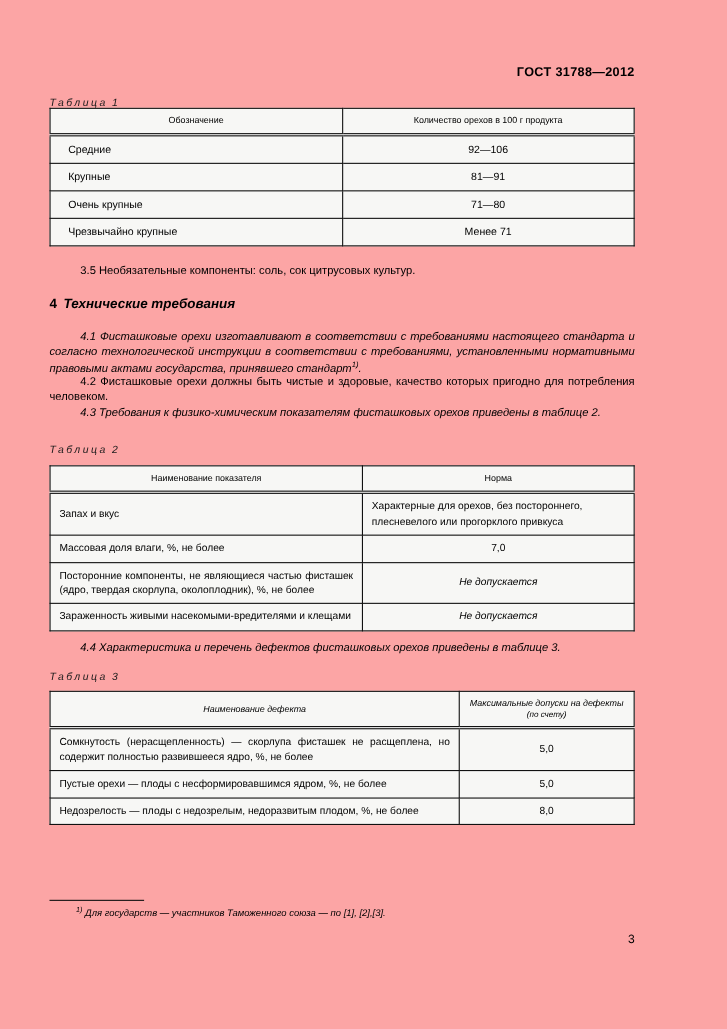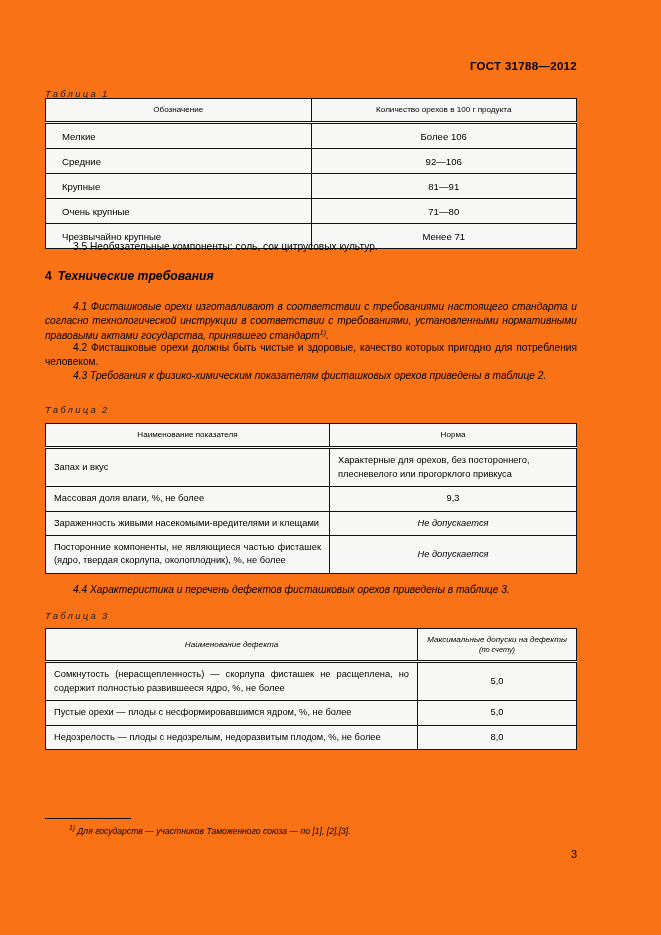--- a/index.html
+++ b/index.html
@@ -14,21 +14,21 @@
     font-family: "Liberation Sans", "DejaVu Sans", sans-serif;
     color: #000000;
     position: relative;
     overflow: hidden;
   }
   .page {
     position: absolute;
     left: 0; top: 0;
     width: 661px;
     height: 935px;
-    background: #f97316;
+    background: #fca5a5;
   }
 
   
   .doc-header {
     position: absolute;
     left: 45px;
     top: 60px;
     width: 532px;
     text-align: right;
     font-size: 11.5px;
@@ -173,24 +173,20 @@
   <div id="blk-tab1">
     <table class="gost" id="table1">
       <thead>
         <tr>
           <th class="c1">Обозначение</th>
           <th>Количество орехов в 100 г продукта</th>
         </tr>
       </thead>
       <tbody>
         <tr>
-          <td class="left c1">Мелкие</td>
-          <td class="center">Более 106</td>
-        </tr>
-        <tr>
           <td class="left c1">Средние</td>
           <td class="center">92—106</td>
         </tr>
         <tr>
           <td class="left c1">Крупные</td>
           <td class="center">81—91</td>
         </tr>
         <tr>
           <td class="left c1">Очень крупные</td>
           <td class="center">71—80</td>
@@ -235,28 +231,28 @@
           <th>Норма</th>
         </tr>
       </thead>
       <tbody>
         <tr>
           <td class="left c1">Запах и вкус</td>
           <td class="left">Характерные для орехов, без постороннего, плесневелого или прогорклого привкуса</td>
         </tr>
         <tr>
           <td class="left c1">Массовая доля влаги, %, не более</td>
-          <td class="center">9,3</td>
+          <td class="center">7,0</td>
+        </tr>
+        <tr>
+          <td class="just c1">Посторонние компоненты, не являющиеся частью фисташек (ядро, твердая скорлупа, околоплодник), %, не более</td>
+          <td class="center ital">Не допускается</td>
         </tr>
         <tr>
           <td class="just c1">Зараженность живыми насекомыми-вредителями и клещами</td>
-          <td class="center ital">Не допускается</td>
-        </tr>
-        <tr>
-          <td class="just c1">Посторонние компоненты, не являющиеся частью фисташек (ядро, твердая скорлупа, околоплодник), %, не более</td>
           <td class="center ital">Не допускается</td>
         </tr>
       </tbody>
     </table>
   </div>
 
   <div id="blk-p44">
     <p class="body ital"><span class="ind"></span><span>4.4</span>&nbsp;<span>Характеристика и перечень дефектов фисташковых орехов приведены в таблице 3.</span></p>
   </div>
 

